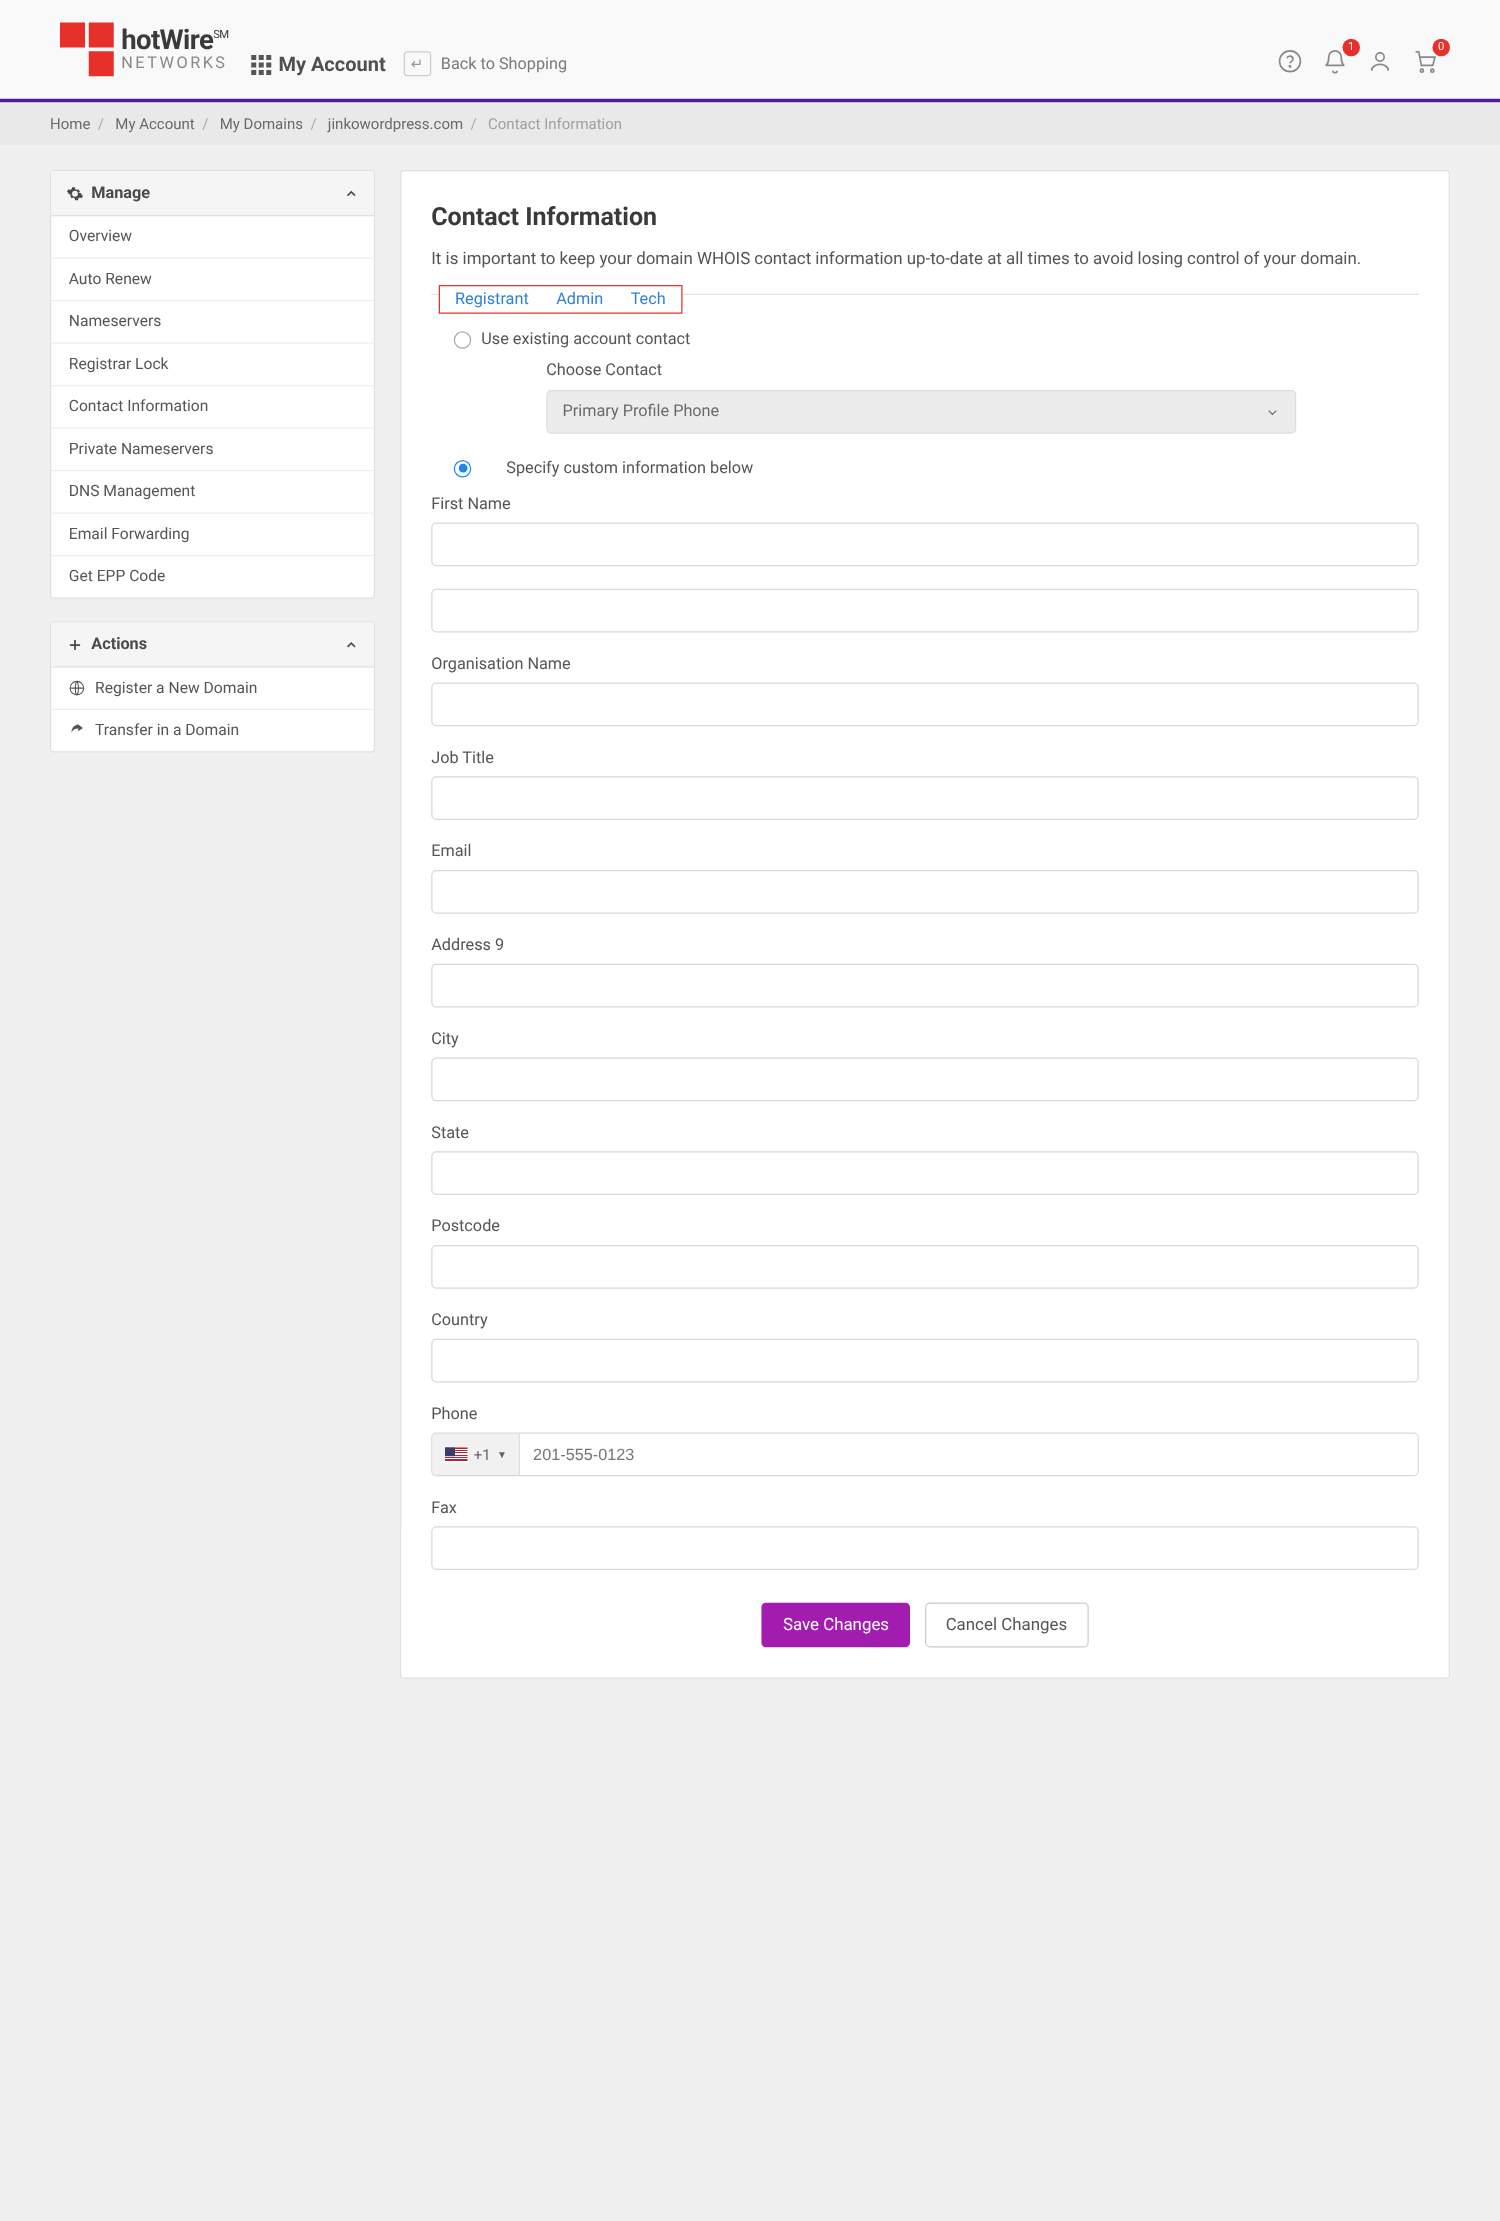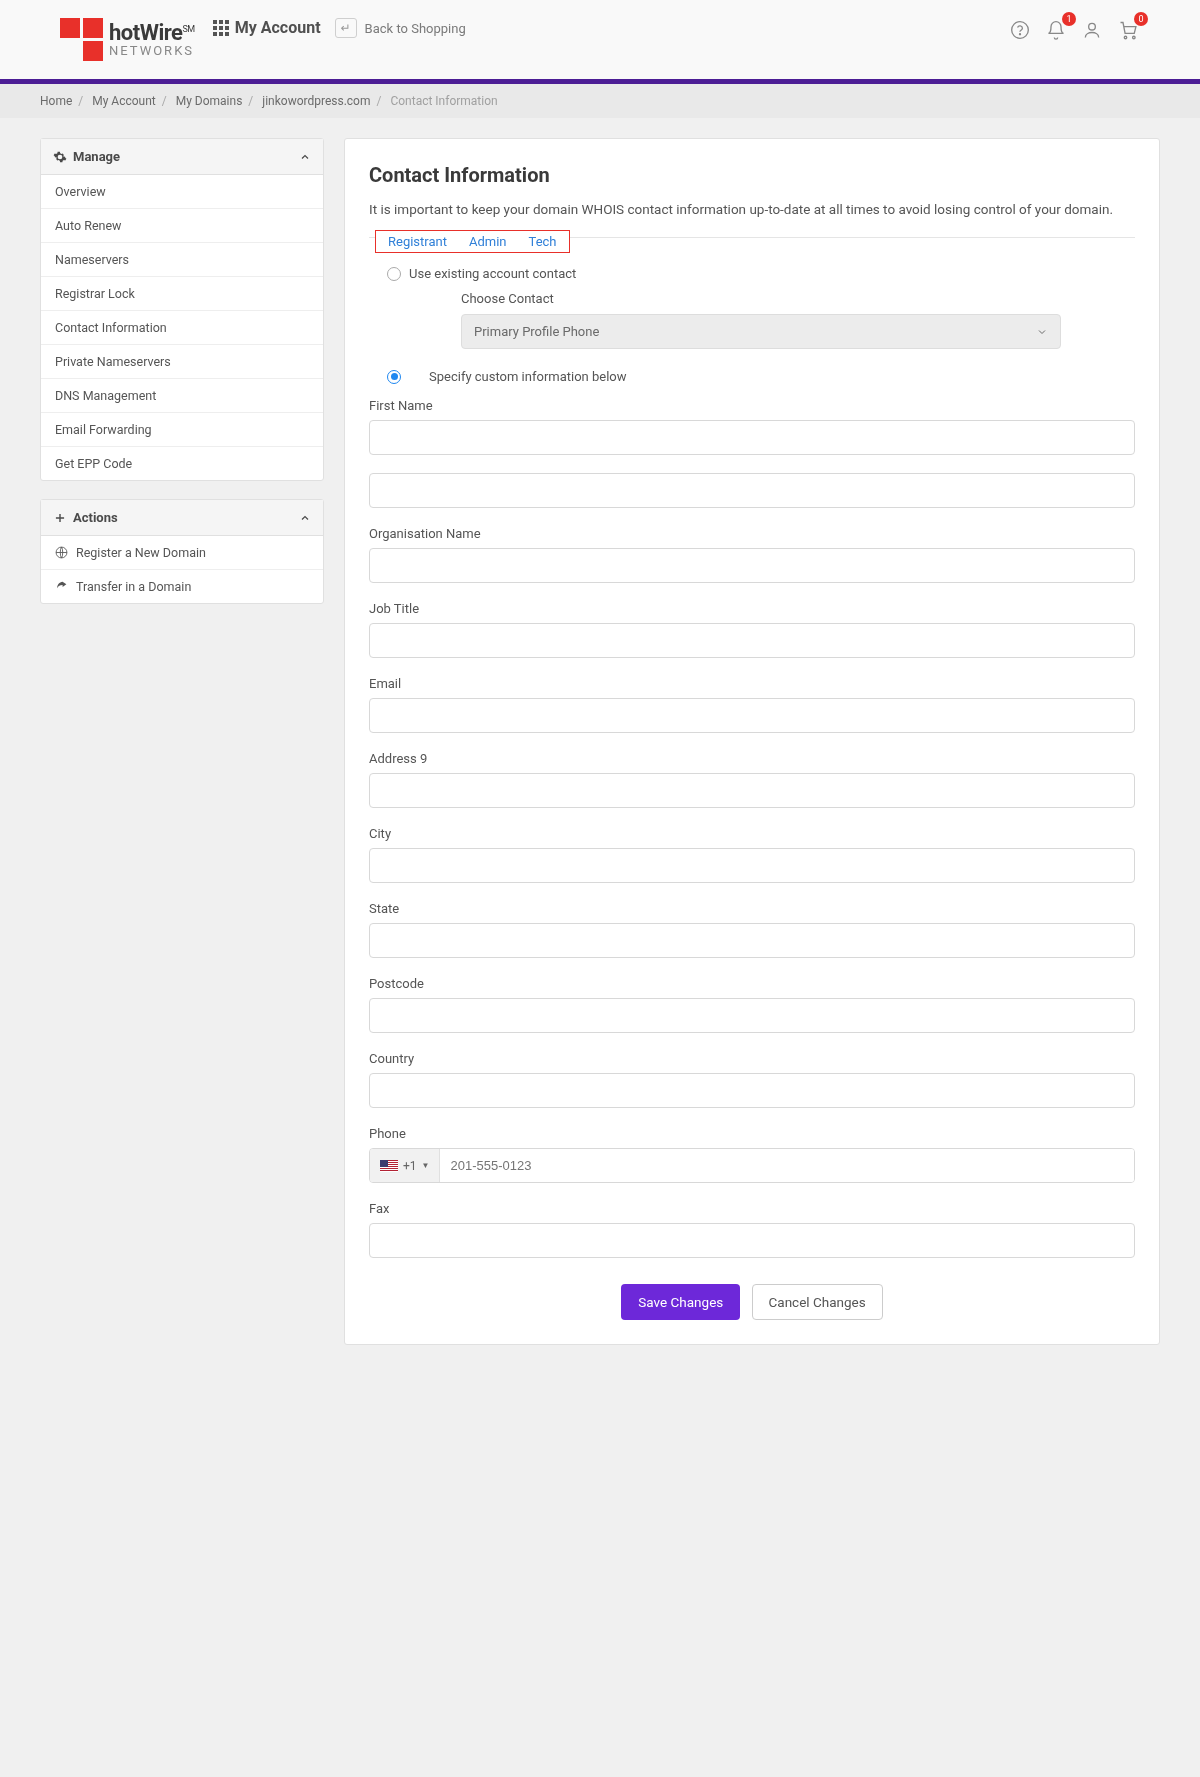--- a/index.html
+++ b/index.html
@@ -1,18 +1,18 @@
 <!DOCTYPE html>
 <html><head>
 <meta charset="utf-8">
 <style>
 * { box-sizing: border-box; margin: 0; padding: 0; }
 body { font-family: -apple-system, BlinkMacSystemFont, "Segoe UI", Roboto, sans-serif; background: #f0f0f0; color: #4a4a4a; font-size: 13px; }
 
-.topbar { background: #f9f9f9; border-bottom: 5px solid #4c1d95; padding: 18px 60px; display: flex; align-items: flex-start; }
+.topbar { background: #f9f9f9; border-bottom: 3px solid #4c1d95; padding: 18px 48px; display: flex; align-items: flex-end; }
 .logo { display: flex; align-items: center; gap: 6px; margin-right: 18px; }
 .logo-squares { display: grid; grid-template-columns: 20px 20px; grid-template-rows: 20px 20px; gap: 3px; }
 .logo-sq { background: #e8302a; }
 .logo-sq.blank { background: transparent; }
 .logo-text { line-height: 1; }
 .logo-text .l1 { font-size: 22px; font-weight: 700; color: #3a3a3a; letter-spacing: -0.5px; }
 .logo-text .l1 sup { font-size: 9px; font-weight: 400; }
 .logo-text .l2 { font-size: 13px; color: #888; letter-spacing: 2px; }
 .app-grid { display: flex; align-items: center; gap: 6px; font-size: 16px; font-weight: 700; color: #505050; margin-right: 14px; }
 .app-grid-icon { display: grid; grid-template-columns: repeat(3,4px); grid-template-rows: repeat(3,4px); gap: 2px; }
@@ -22,21 +22,21 @@
 .top-icons { margin-left: auto; display: flex; align-items: center; gap: 12px; }
 .icon-btn { position: relative; width: 24px; height: 24px; display: flex; align-items: center; justify-content: center; color: #888; cursor: pointer; }
 .badge { position: absolute; top: -6px; right: -8px; background: #e8302a; color: #fff; font-size: 9px; border-radius: 8px; min-width: 14px; height: 14px; display: flex; align-items: center; justify-content: center; padding: 0 3px; }
 
 .breadcrumb-bar { background: #e9e9e9; padding: 10px 40px; font-size: 12px; color: #6b6b6b; }
 .breadcrumb-bar span.sep { margin: 0 6px; color: #aaa; }
 .breadcrumb-bar .bc-item { color: #6b6b6b; cursor: pointer; }
 .breadcrumb-bar .bc-item.active { color: #a0a0a0; cursor: default; }
 
 .layout { display: flex; align-items: flex-start; gap: 20px; padding: 20px 40px 40px; max-width: 1200px; }
-.sidebar { width: 284px; flex-shrink: 0; }
+.sidebar { width: 260px; flex-shrink: 0; }
 .side-panel { background: #fff; border: 1px solid #e0e0e0; border-radius: 3px; margin-bottom: 18px; }
 .side-header { background: #f5f5f5; padding: 10px 12px; font-weight: 700; font-size: 13px; display: flex; align-items: center; gap: 6px; border-bottom: 1px solid #e0e0e0; cursor: pointer; }
 .side-header .chev { margin-left: auto; }
 .side-item { padding: 9px 14px; font-size: 12.5px; color: #555; border-bottom: 1px solid #eee; cursor: pointer; display: flex; align-items: center; gap: 8px; }
 .side-item:last-child { border-bottom: none; }
 
 .main { flex: 1; background: #fff; border: 1px solid #e0e0e0; border-radius: 3px; padding: 24px; }
 .main h1 { font-size: 20px; font-weight: 700; color: #3a3a3a; margin-bottom: 12px; }
 .intro { font-size: 13.5px; color: #555; line-height: 1.5; margin-bottom: 18px; }
 
@@ -59,21 +59,21 @@
 .form-label { font-size: 13px; color: #555; margin-bottom: 7px; display: block; }
 .form-input { width: 100%; border: 1px solid #d8d8d8; border-radius: 4px; padding: 9px 10px; font-size: 13px; background: #fff; }
 .form-input.phone { display: flex; padding: 0; overflow: hidden; }
 .phone-prefix { background: #f1f1f1; padding: 9px 10px; display: flex; align-items: center; gap: 5px; font-size: 12px; color: #666; border-right: 1px solid #e0e0e0; }
 .flag { width: 18px; height: 12px; display: inline-block; background: linear-gradient(to bottom, #b22234 0 8%, #fff 8% 16%, #b22234 16% 24%, #fff 24% 32%, #b22234 32% 40%, #fff 40% 48%, #b22234 48% 56%, #fff 56% 64%, #b22234 64% 72%, #fff 72% 80%, #b22234 80% 88%, #fff 88% 100%); position: relative; }
 .flag::before { content: ""; position: absolute; top: 0; left: 0; width: 8px; height: 7px; background: #3c3b6e; }
 .phone-input { border: none; flex: 1; padding: 9px 10px; font-size: 13px; outline: none; }
 
 .btn-row { text-align: center; margin-top: 26px; }
 .btn { display: inline-block; padding: 9px 16px; border-radius: 4px; font-size: 13.5px; cursor: pointer; border: 1px solid transparent; }
-.btn-primary { background: #6d28d9; color: #fff; }
+.btn-primary { background: #a21caf; color: #fff; }
 .btn-secondary { background: #fff; color: #555; border-color: #ccc; margin-left: 8px; }
 
 svg { display: block; }
 </style>
 </head>
 <body>
 
 <div class="topbar">
   <div class="logo">
     <div class="logo-squares">

